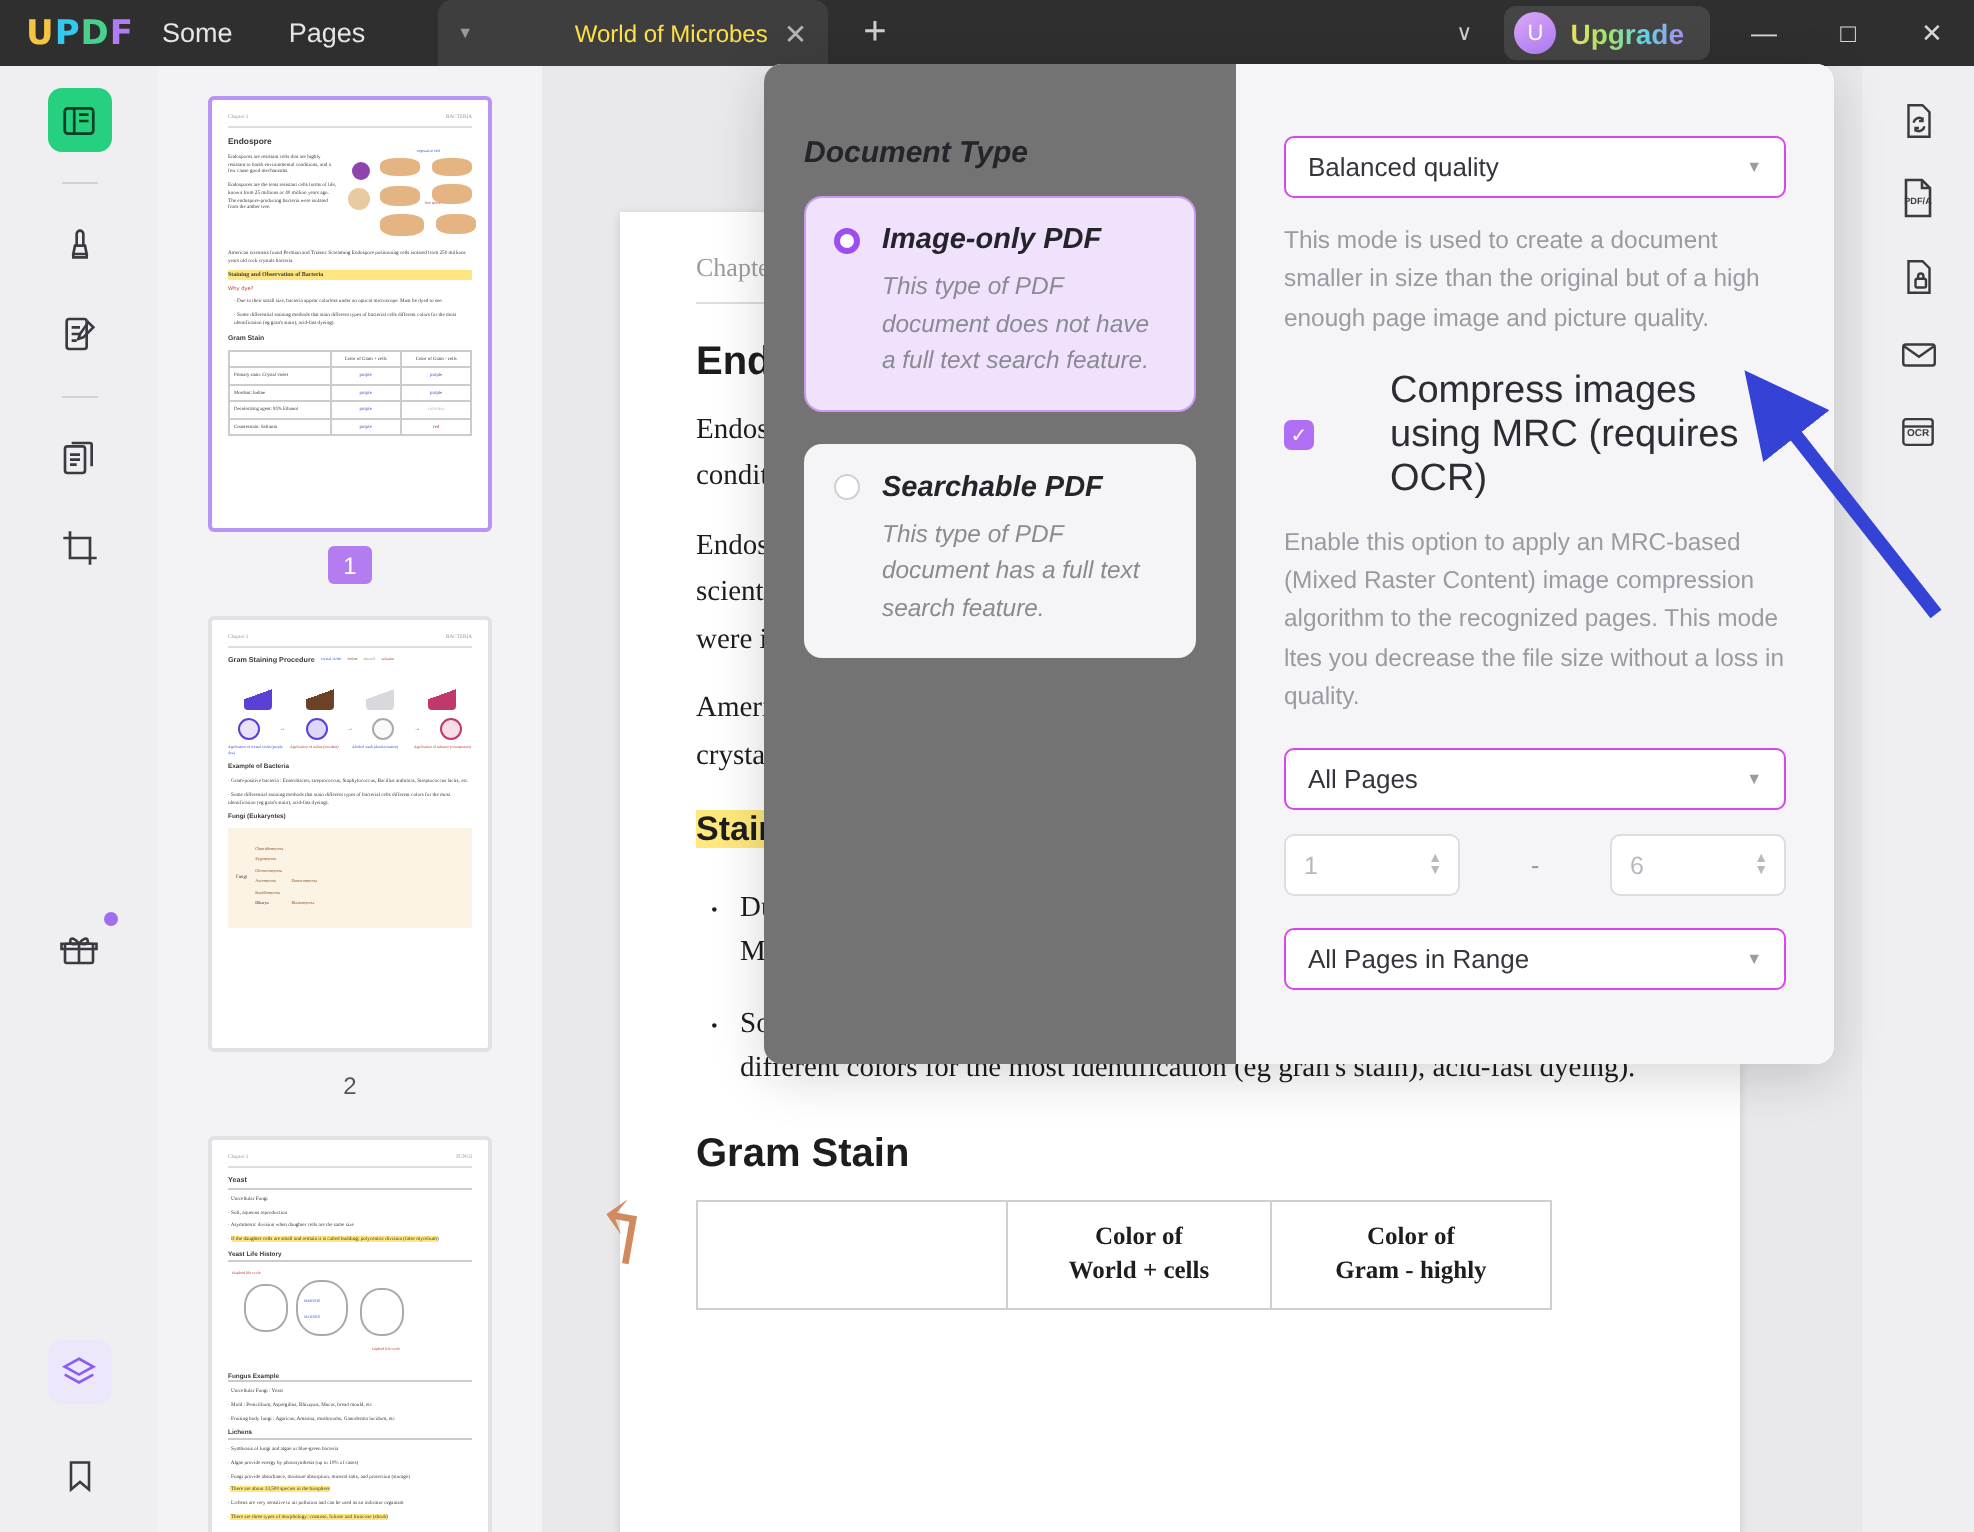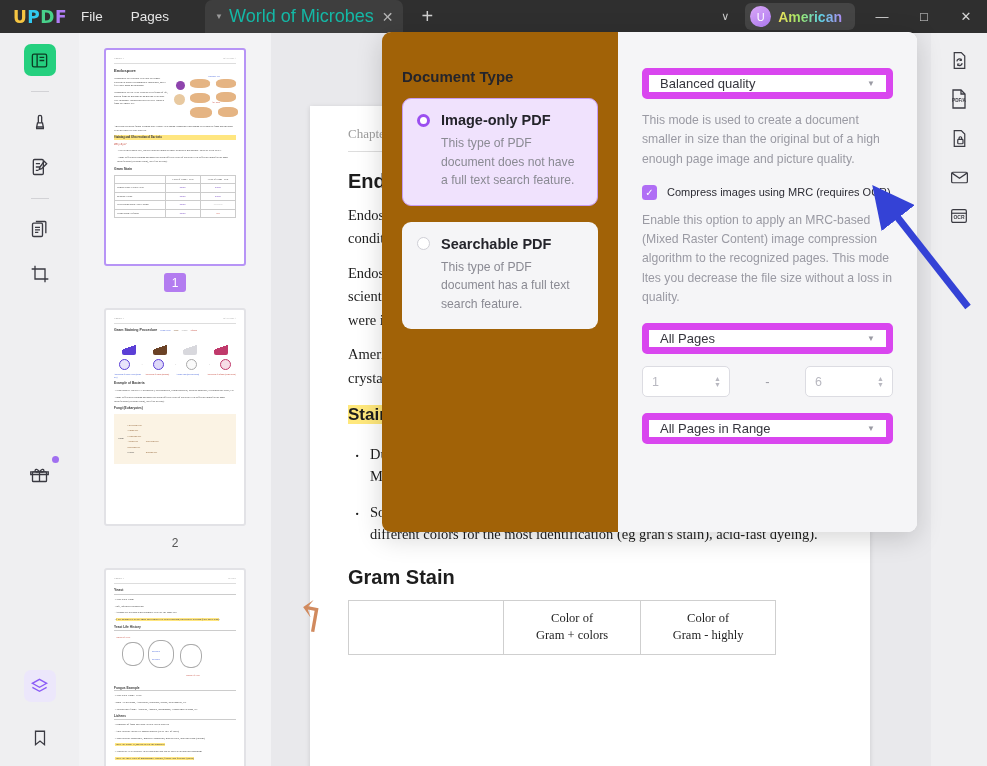--- a/index.html
+++ b/index.html
@@ -23,21 +23,21 @@
     color:#e6e6e6; font-size:13.5px; padding:0 14px; height:33px;
     display:flex; align-items:center; cursor:default;
   }
   .menu-item:first-of-type{ margin-left:42px; }
   .tab{
     margin-left:22px; height:33px; min-width:195px; background:#3e3e3e;
     border-radius:7px 7px 0 0; display:flex; align-items:center;
     padding:0 10px; position:relative;
   }
   .tab .caret{ color:#9a9a9a; font-size:8px; margin-right:6px;}
-  .tab .tab-title{ color:#14b8a6; font-size:18px; flex:1; text-align:right;}
+  .tab .tab-title{ color:#fde047; font-size:12px; flex:1; text-align:right;}
   .tab .tab-close{ color:#b5b5b5; font-size:14px; margin-left:8px;}
   .newtab{ color:#cfcfcf; font-size:20px; margin-left:18px; font-weight:300;}
   .tb-right{ margin-left:auto; display:flex; align-items:center; height:33px;}
   .chev{ color:#cdcdcd; font-size:11px; padding:0 16px;}
   .upgrade{
     display:flex; align-items:center; background:#454545; border-radius:6px;
     padding:3px 13px 3px 5px; margin-right:6px;
   }
   .upgrade .avatar{
     width:21px;height:21px;border-radius:50%;
@@ -122,85 +122,85 @@
   .hlmark{ background:#ffe87c; font-weight:bold; font-family:"Liberation Sans",sans-serif; font-size:17px;}
   .bullets{ margin:14px 0 0 4px; }
   .bullets li{ list-style:none; font-size:14.5px; line-height:1.55; margin-bottom:13px;
                position:relative; padding-left:18px;}
   .bullets li:before{ content:"·"; position:absolute; left:2px; top:-2px; font-size:19px;}
   .gram-h{ font-size:20px; font-family:"Liberation Sans",sans-serif; font-weight:bold; margin:20px 0 11px;}
   .gtable{ width:428px; border-collapse:collapse; }
   .gtable td{ border:1px solid #cfcfcf; padding:9px 8px; font-size:12.5px; text-align:center;
               font-family:"Liberation Serif",serif;}
   .gtable td.lbl{ text-align:left; padding-left:22px; font-weight:bold; line-height:1.45;}
-  .gtable td.hdr{ font-weight:normal; line-height:1.4;}
+  .gtable td.hdr{ font-weight:bold; line-height:1.4;}
   .purpleword{ color:#4b24a8; font-size:19px; font-family:"DejaVu Sans",sans-serif;}
   .squiggle{ position:absolute; left:-18px; top:486px; color:#d18a5e; font-size:42px;
              font-family:"DejaVu Serif",serif; transform:rotate(10deg); }
   
   .modal{
     position:absolute; left:382px; top:32px; width:535px; height:500px;
     border-radius:9px; overflow:hidden; display:flex;
     box-shadow:0 6px 26px rgba(0,0,0,.17);
     background:#fff;
   }
-  .mleft{ width:236px; background:#a16207; padding:36px 20px 0 20px; }
+  .mleft{ width:236px; background:#737373; padding:36px 20px 0 20px;font-style:italic; }
   .mright{ width:299px; background:#f5f5f7; padding:36px 24px 0 24px; }
   .sec-title{ font-size:15px; font-weight:bold; color:#24242b; margin-bottom:13px;
               font-family:"Liberation Sans",sans-serif;}
   .optcard{ border-radius:9px; padding:13px 14px 15px 14px; margin-bottom:16px;
             background:#f5f5f7; border:1.5px solid transparent;}
   .optcard.selected{ background:#f0e2fd; border-color:#c79bf2; }
   .optrow{ display:flex; align-items:center; }
   .radio{ width:13px;height:13px;border-radius:50%; border:1.6px solid #cfcfd6;
           margin-right:11px; flex:none; background:#fff;}
   .radio.on{ border-color:#9b4ff0; border-width:3.4px; background:#fff; }
   .opt-title{ font-size:14.5px; font-weight:bold; color:#24242b; font-family:"Liberation Sans",sans-serif;}
   .opt-desc{ font-size:12.2px; color:#8a8a93; line-height:1.52; margin-top:6px; padding-left:24px;}
   .select{
-    height:31px; background:#fff; border:7px solid #d946ef; border-radius:5px;
+    height:31px; background:#fff; border:1px solid #d946ef; border-radius:5px;
     display:flex; align-items:center; padding:0 11px; font-size:13px; color:#35353d;
     margin-bottom:12px; position:relative;
   }
   .select .arr{ position:absolute; right:11px; color:#9b9ba4; font-size:8px;}
   .hint{ font-size:12.2px; color:#9a9aa3; line-height:1.58; margin-bottom:16px;}
   .chkrow{ display:flex; align-items:center; margin-bottom:11px; }
   .chk{ width:15px;height:15px; border-radius:3.5px; background:#b06ef5; margin-right:10px;
         color:#fff; font-size:10px; display:flex; align-items:center; justify-content:center; flex:none;}
-  .chk-label{ font-size:11px; color:#2c2c34; }
+  .chk-label{ font-size:19px; color:#2c2c34;margin-left:28px; }
   .rangerow{ display:flex; align-items:center; margin-bottom:16px;}
   .spin{ width:88px; height:31px; background:#fff; border:1px solid #dcdce2; border-radius:5px;
          display:flex; align-items:center; padding:0 9px; font-size:12.5px; color:#b8b8c0;
          position:relative;}
   .spin .ud{ position:absolute; right:8px; display:flex; flex-direction:column; line-height:.75;
              color:#b8b8c0; font-size:7px;}
   .dash{ flex:1; text-align:center; color:#9a9aa3; font-size:13px;}
   
   .arrow{ position:absolute; left:868px; top:185px; width:115px; height:135px; pointer-events:none;}
 </style>
 </head>
 <body>
 
 <div class="titlebar">
   <div class="logo"><span class="u">U</span><span class="p">P</span><span class="d">D</span><span class="f">F</span></div>
-  <div class="menu-item">File</div>
+  <div class="menu-item">Some</div>
   <div class="menu-item">Pages</div>
 
   <div class="tab">
     <span class="caret">▼</span>
     <span class="tab-title">World of Microbes</span>
     <span class="tab-close">✕</span>
   </div>
   <div class="newtab">+</div>
 
   <div class="tb-right">
     <div class="chev">∨</div>
     <div class="upgrade">
       <div class="avatar">U</div>
-      <div class="utext">American</div>
+      <div class="utext">Upgrade</div>
     </div>
     <div class="wbtn">—</div>
     <div class="wbtn">□</div>
     <div class="wbtn">✕</div>
   </div>
 </div>
 
 <div class="leftrail">
   <div class="rail-ico active">
     <svg width="19" height="19" viewBox="0 0 24 24" fill="none" stroke="#0c3d25" stroke-width="1.7">
@@ -480,21 +480,21 @@
         <li>Due to their small size, bacteria appear colorless under an optical microscope. Must be dyed to see.</li>
         <li>Some differential staining methods that stain different types of bacterial cells different colors for the most identification (eg gran's stain), acid-fast dyeing).</li>
       </ul>
       <div class="gram-h">Gram Stain</div>
       <table class="gtable">
         <tbody>
             <tr>
           <td style="width:155px;"></td>
           <td class="hdr">
             <div>Color of</div>
-            <div>Gram + colors</div>
+            <div>World + cells</div>
           </td>
           <td class="hdr">
             <div>Color of</div>
             <div>Gram - highly</div>
           </td>
         </tr>
       </tbody>
         </table>
     </div>
     <div class="squiggle">↰</div>

